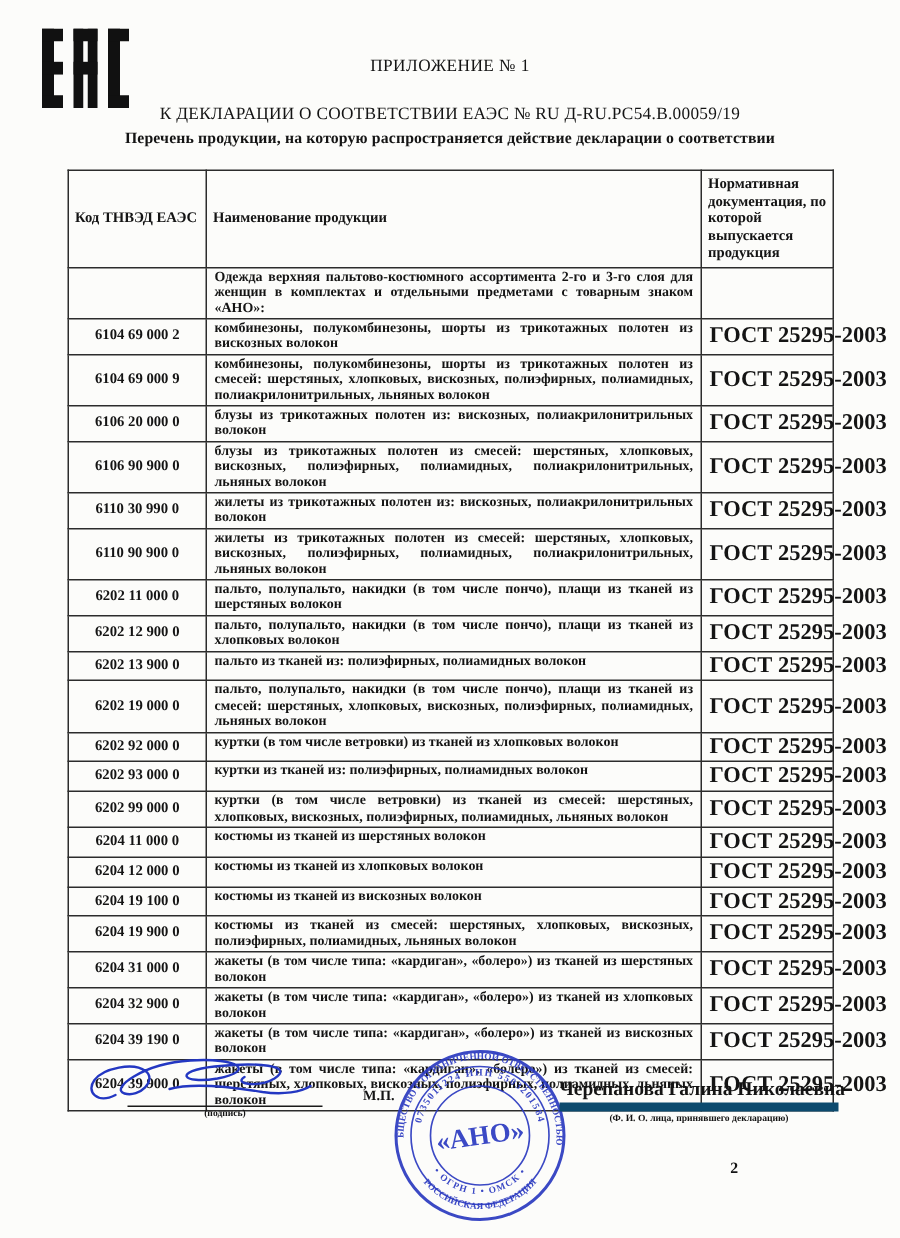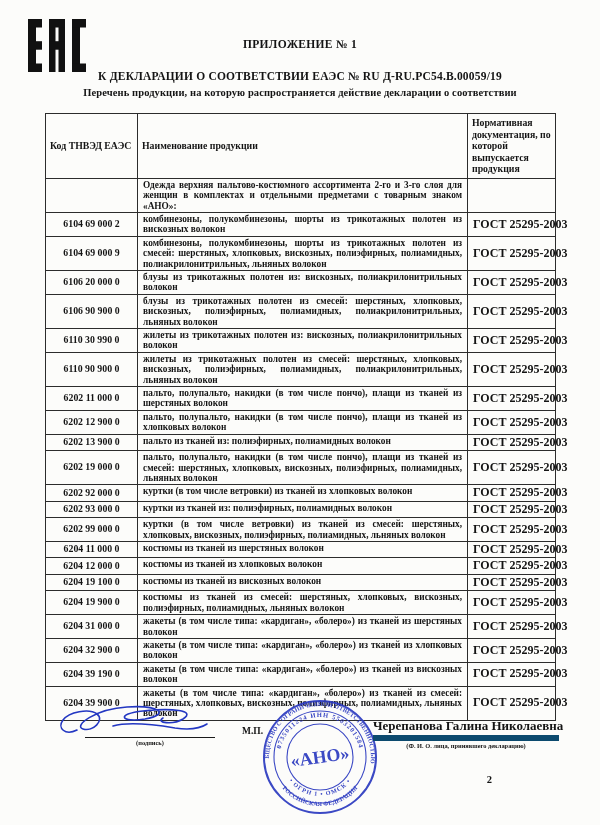--- a/index.html
+++ b/index.html
@@ -8,42 +8,42 @@
     background:#fcfcfa;color:#141414;
     font-family:"Liberation Serif","DejaVu Serif",serif;
     -webkit-font-smoothing:antialiased;
   }
   .doc{position:relative;width:600px;height:825px;}
 
   
   .eac{position:absolute;left:28px;top:19px;width:58px;height:53px;}
 
   
-  .titles{padding-top:38px;text-align:center;font-weight:bold;}
+  .titles{padding-top:38px;text-align:center;font-weight:normal;}
   .title-1{font-size:11.5px;letter-spacing:.3px;}
   .title-2{font-size:11.5px;letter-spacing:.2px;margin-top:20px;}
   .subtitle{margin-top:5px;text-align:center;font-weight:bold;font-size:10.5px;letter-spacing:.1px;}
 
   
   table.products{
     border-collapse:collapse;table-layout:fixed;
     width:510px;margin:15px 0 0 45px;
     font-size:9.3px;font-weight:bold;line-height:1.12;
   }
   table.products th,table.products td{
     border:1px solid #2c2c2c;padding:1px 5px;
   }
   table.products th{
     font-size:9.8px;text-align:left;vertical-align:middle;
     padding:3px 4px;font-weight:bold;line-height:1.18;
   }
   col.c-code{width:92px;} col.c-name{width:330px;} col.c-gost{width:88px;}
   td.code{ text-align:center;vertical-align:middle;font-size:9.8px;white-space:nowrap;}
   td.name{ text-align:justify;vertical-align:top;}
-  td.gost{ text-align:center;vertical-align:middle;font-size:12px;white-space:nowrap;}
+  td.gost{ text-align:center;vertical-align:middle;font-size:15px;white-space:nowrap;}
 
   
   .footer{position:absolute;left:0;top:701px;width:540px;height:124px;}
   .sig-svg{position:absolute;left:55px;top:1px;}
   .sig-line{position:absolute;left:85px;top:36px;width:130px;border-top:1px solid #1a1a1a;}
   .sig-caption{position:absolute;left:85px;top:38px;width:130px;text-align:center;font-size:6.4px;font-weight:bold;}
   .mp{position:absolute;left:242px;top:25px;font-size:9.5px;font-weight:bold;}
   .stamp{position:absolute;left:261px;top:-3px;}
   .fio{position:absolute;left:373px;top:17px;width:186px;text-align:center;}
   .fio-name{font-size:13px;font-weight:bold;border-bottom:6px solid #0c4a6e;padding-bottom:1px;white-space:nowrap;}

